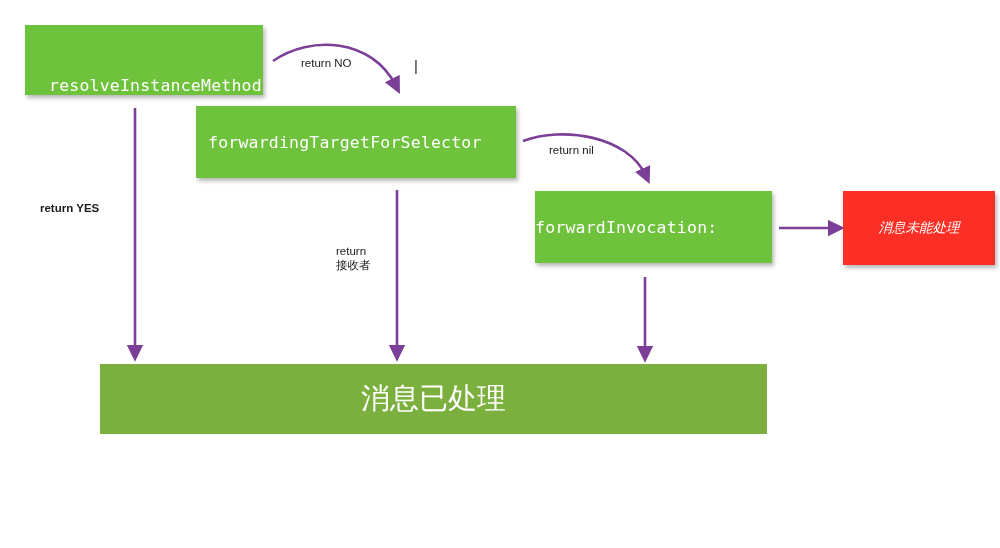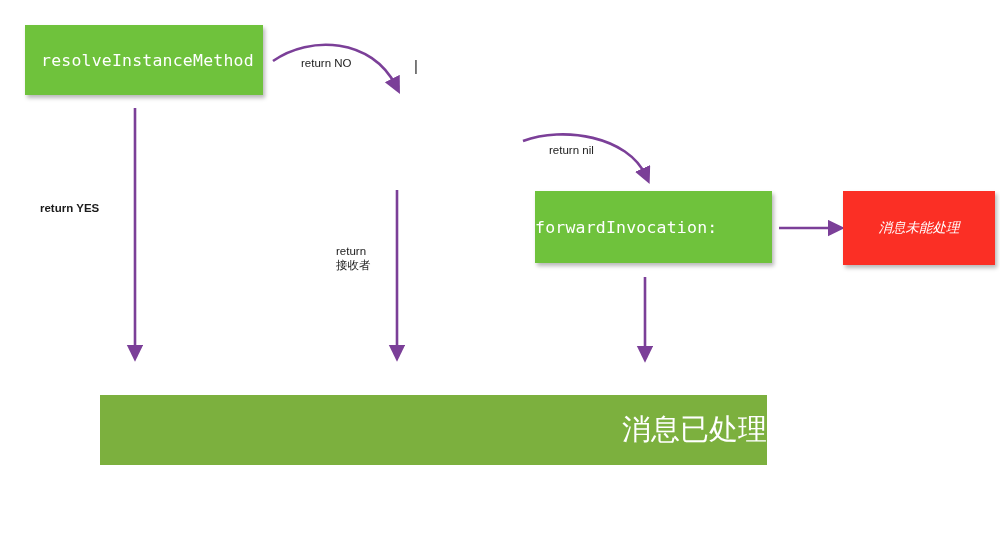--- a/index.html
+++ b/index.html
@@ -87,34 +87,37 @@
 
     <path d="M 135 108 L 135 353" fill="none" stroke="#7B3F98" stroke-width="2.6" marker-end="url(#arrowhead)"></path>
 
     <path d="M 397 190 L 397 353" fill="none" stroke="#7B3F98" stroke-width="2.6" marker-end="url(#arrowhead)"></path>
 
     <path d="M 645 277 L 645 354" fill="none" stroke="#7B3F98" stroke-width="2.6" marker-end="url(#arrowhead)"></path>
 
     <path d="M 779 228 L 836 228" fill="none" stroke="#7B3F98" stroke-width="2.6" marker-end="url(#arrowhead)"></path>
   </svg>
 
-  <div class="node node-green" style="left:25px; top:25px; width:238px; height:70px; padding-left:16px;">
+  <div class="node node-green" style="left:25px; top:25px; width:238px; height:70px; padding-left:24px;align-items:flex-end;">
     <span class="node-label-mono">resolveInstanceMethod</span>
   </div>
 
+  <div class="node node-green" style="left:196px; top:106px; width:320px; height:72px; padding-left:12px;">
+    <span class="node-label-mono">forwardingTargetForSelector</span>
+  </div>
 
   <div class="node node-green" style="left:535px; top:191px; width:237px; height:72px; padding-left:0;">
     <span class="node-label-mono">forwardInvocation:</span>
   </div>
 
   <div class="node node-red" style="left:843px; top:191px; width:152px; height:74px; justify-content:center;">
     <span class="node-label-cjk" style="font-size:13.5px;">消息未能处理</span>
   </div>
 
-  <div class="node node-green-dark" style="left:100px; top:364px; width:667px; height:70px; justify-content:flex-end;margin-top:31px;">
+  <div class="node node-green-dark" style="left:100px; top:364px; width:667px; height:70px; justify-content:center;">
     <span class="node-label-cjk" style="font-size:29px;">消息已处理</span>
   </div>
 
   <div class="edge-label" style="left:301px; top:56px;">return NO</div>
 
   <div class="edge-label" style="left:549px; top:143px;">return nil</div>
 
   <div class="edge-label" style="left:40px; top:201px;font-weight:bold;">return YES</div>
 
   <div class="edge-label" style="left:336px; top:244px; text-align:left;">return

